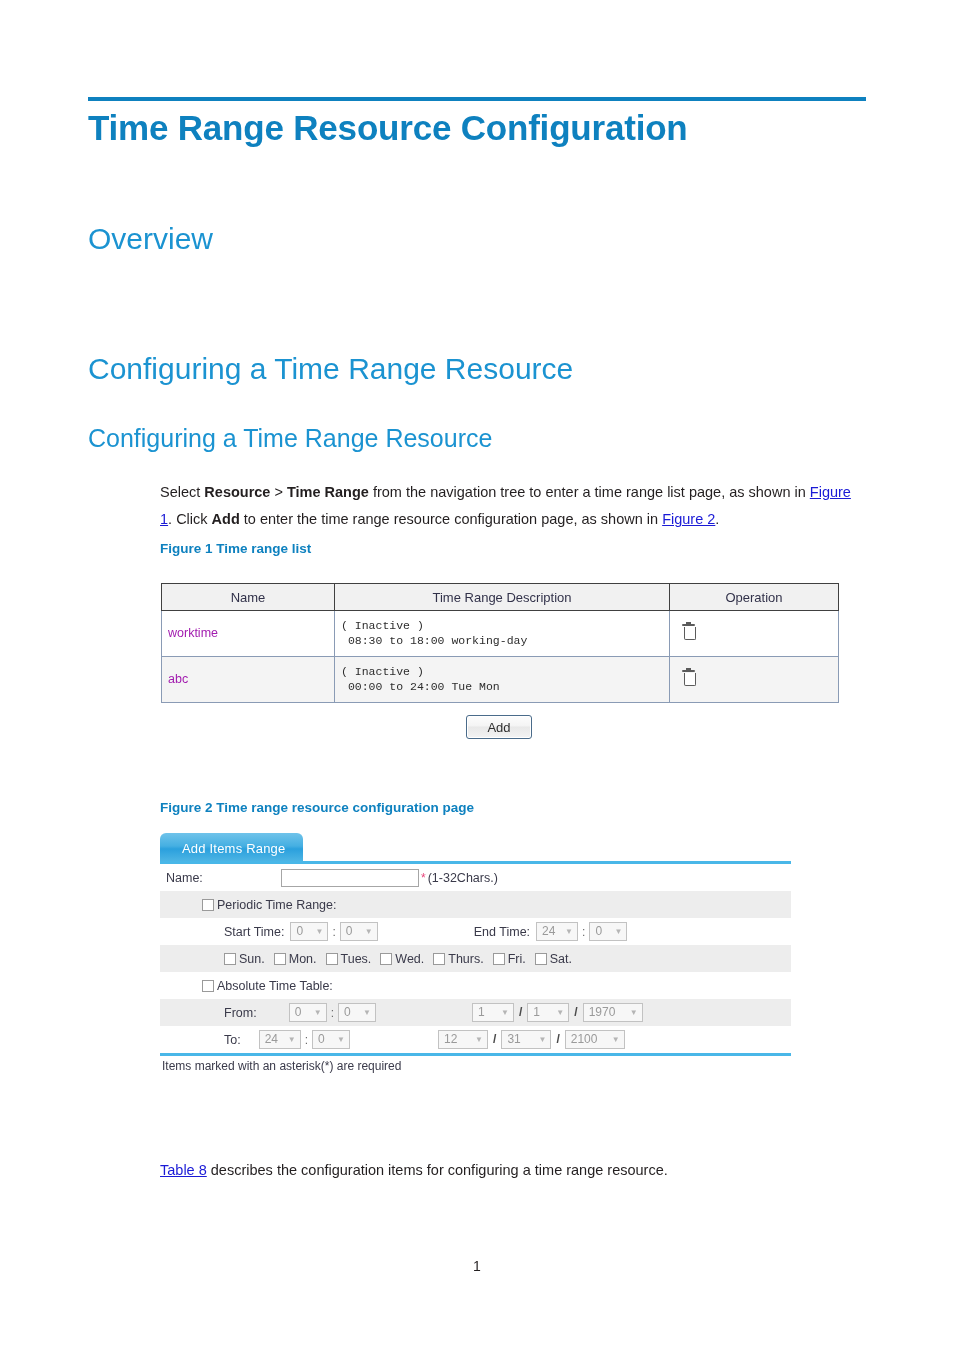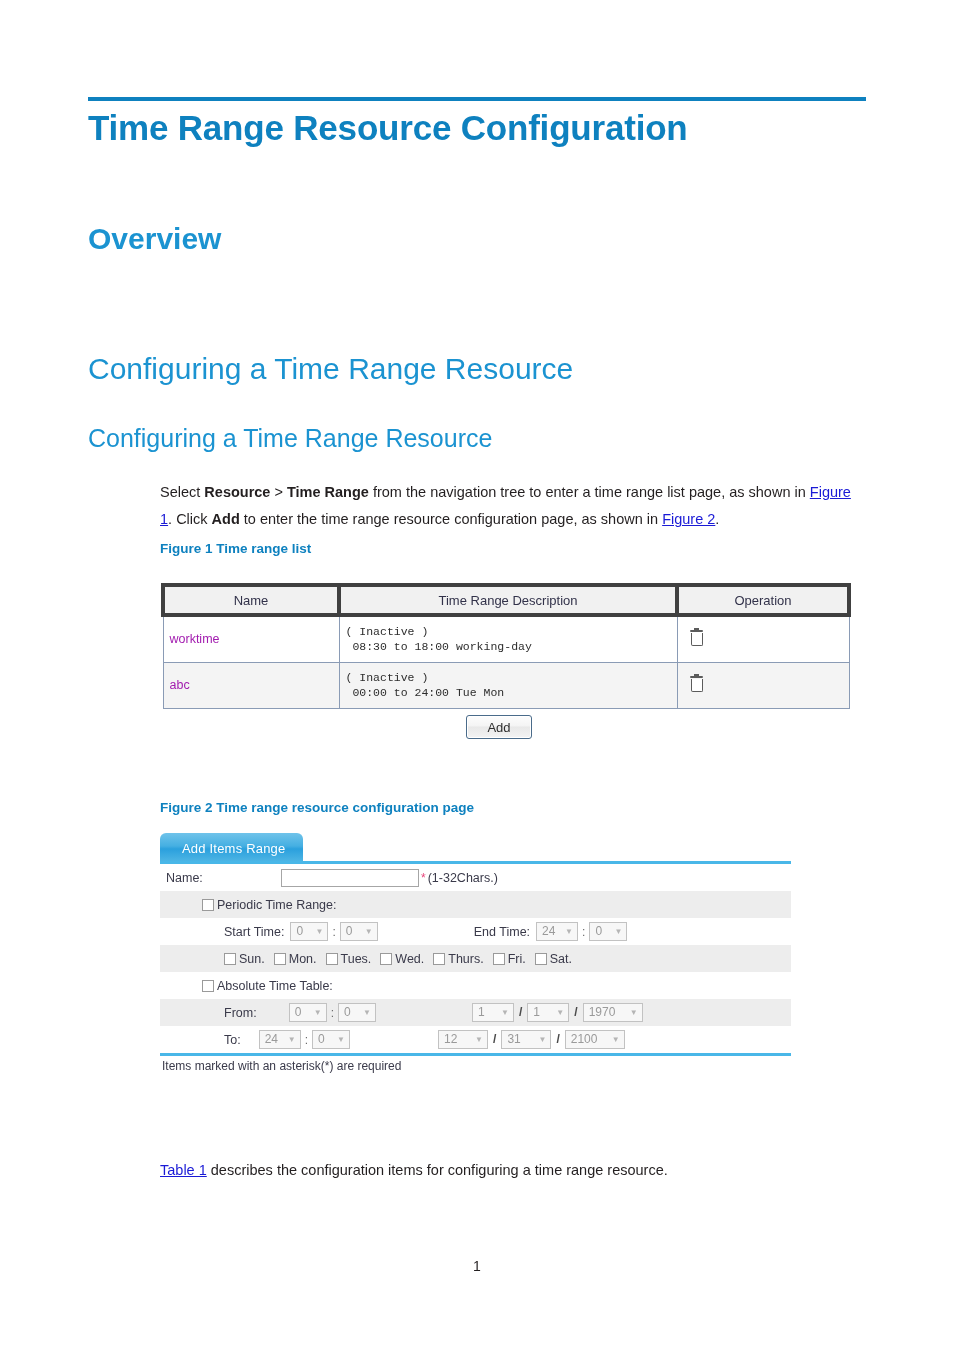--- a/index.html
+++ b/index.html
@@ -50,21 +50,21 @@
     color: #1b93d1;
     font-weight: normal;
     letter-spacing: 0px;
   }
   .h2 {
     position: absolute;
     font-size: 25px;
     color: #1b93d1;
     font-weight: normal;
   }
-  #heading-overview { left: 88px; top: 222px; font-weight: bold; }
+  #heading-overview { left: 88px; top: 222px; }
   #heading-configuring { left: 88px; top: 352px; }
   #heading-configuring-sub { left: 88px; top: 424px; }
 
   
   .body-text {
     position: absolute;
     font-size: 14.5px;
     line-height: 27px;
     color: #231f20;
   }
@@ -96,21 +96,21 @@
     width: 676px;
     border-collapse: collapse;
     border: 1px solid #8a9bb5;
     background: #ffffff;
     font-size: 12.5px;
     color: #2a2a38;
     table-layout: fixed;
   }
   .tr-table th {
     background: #f1f1f1;
-    border: 4px solid #404040;
+    border: 1px solid #404040;
     font-weight: normal;
     color: #32324a;
     height: 26px;
     font-size: 13px;
     text-align: center;
     padding: 0;
   }
   .tr-table td {
     border: 1px solid #8a9bb5;
     padding: 5px 6px 6px 6px;
@@ -509,18 +509,18 @@
       </span>
     </div>
 
     <div class="cfg-bottomline"></div>
 
     <div class="cfg-note">Items marked with an asterisk(*) are required</div>
 
   </div>
 
   <div class="body-text" id="para-table1">
-    <a class="doclink" href="#">Table 1</a><span> describes the configuration items for configuring a time range resource.</span>
+    <a class="doclink" href="#">Table 8</a><span> describes the configuration items for configuring a time range resource.</span>
   </div>
 
   <div id="page-number">1</div>
 
 </div>
 
 </body></html>

